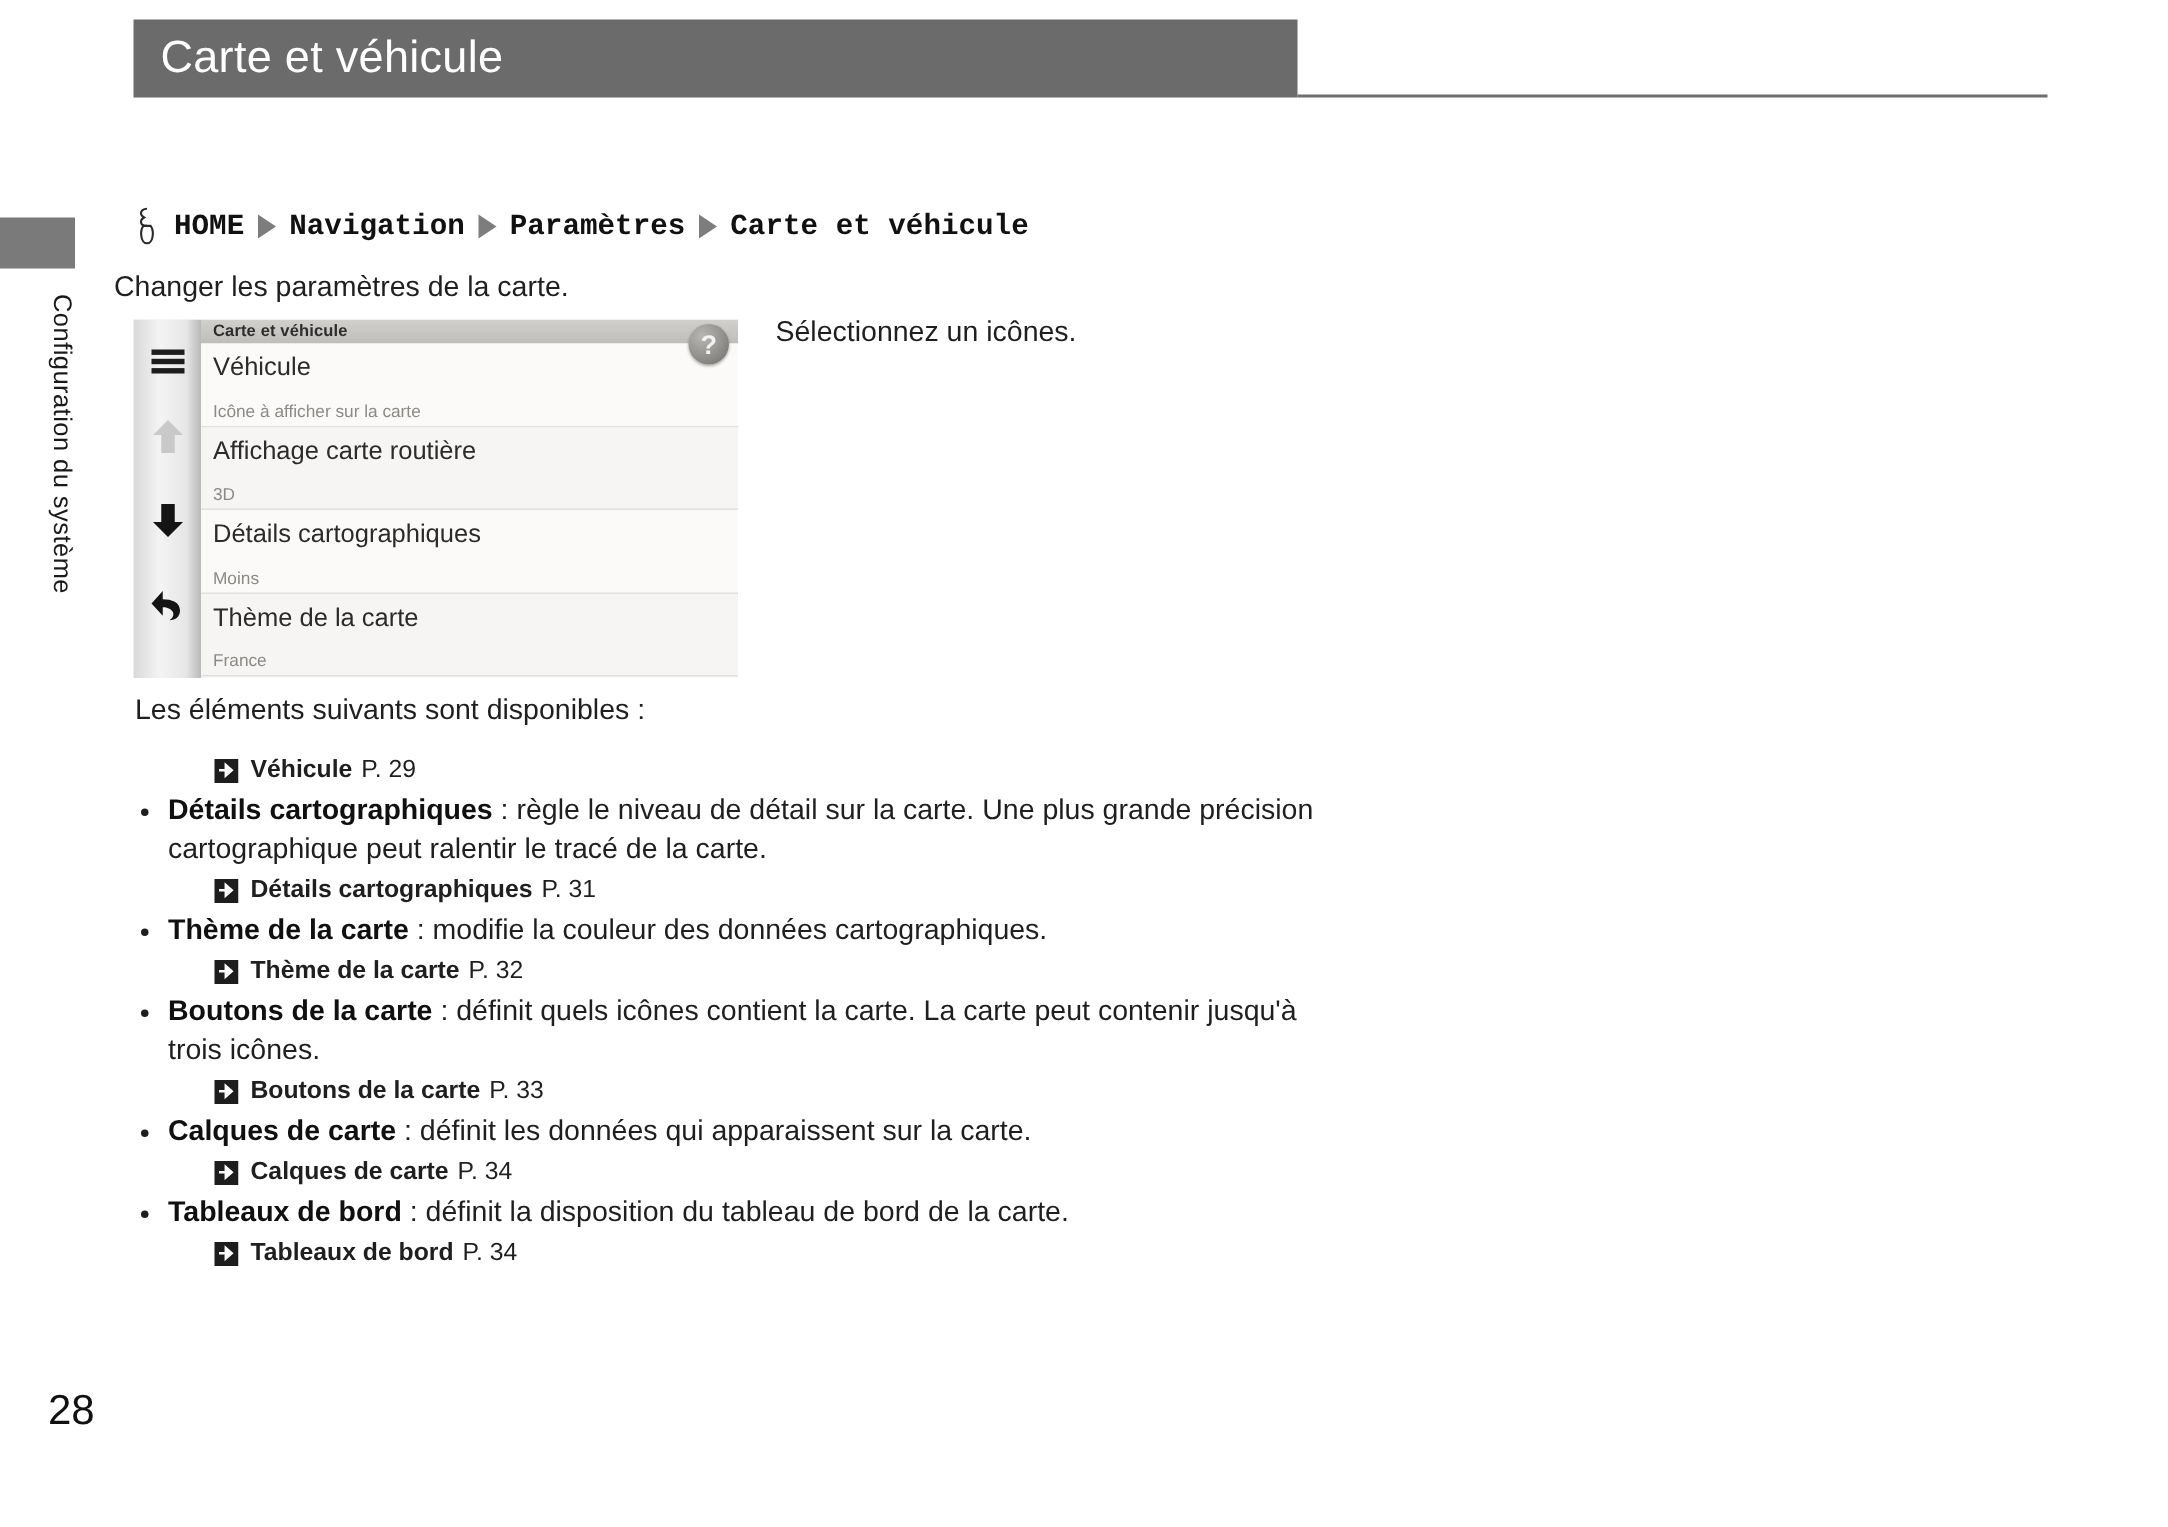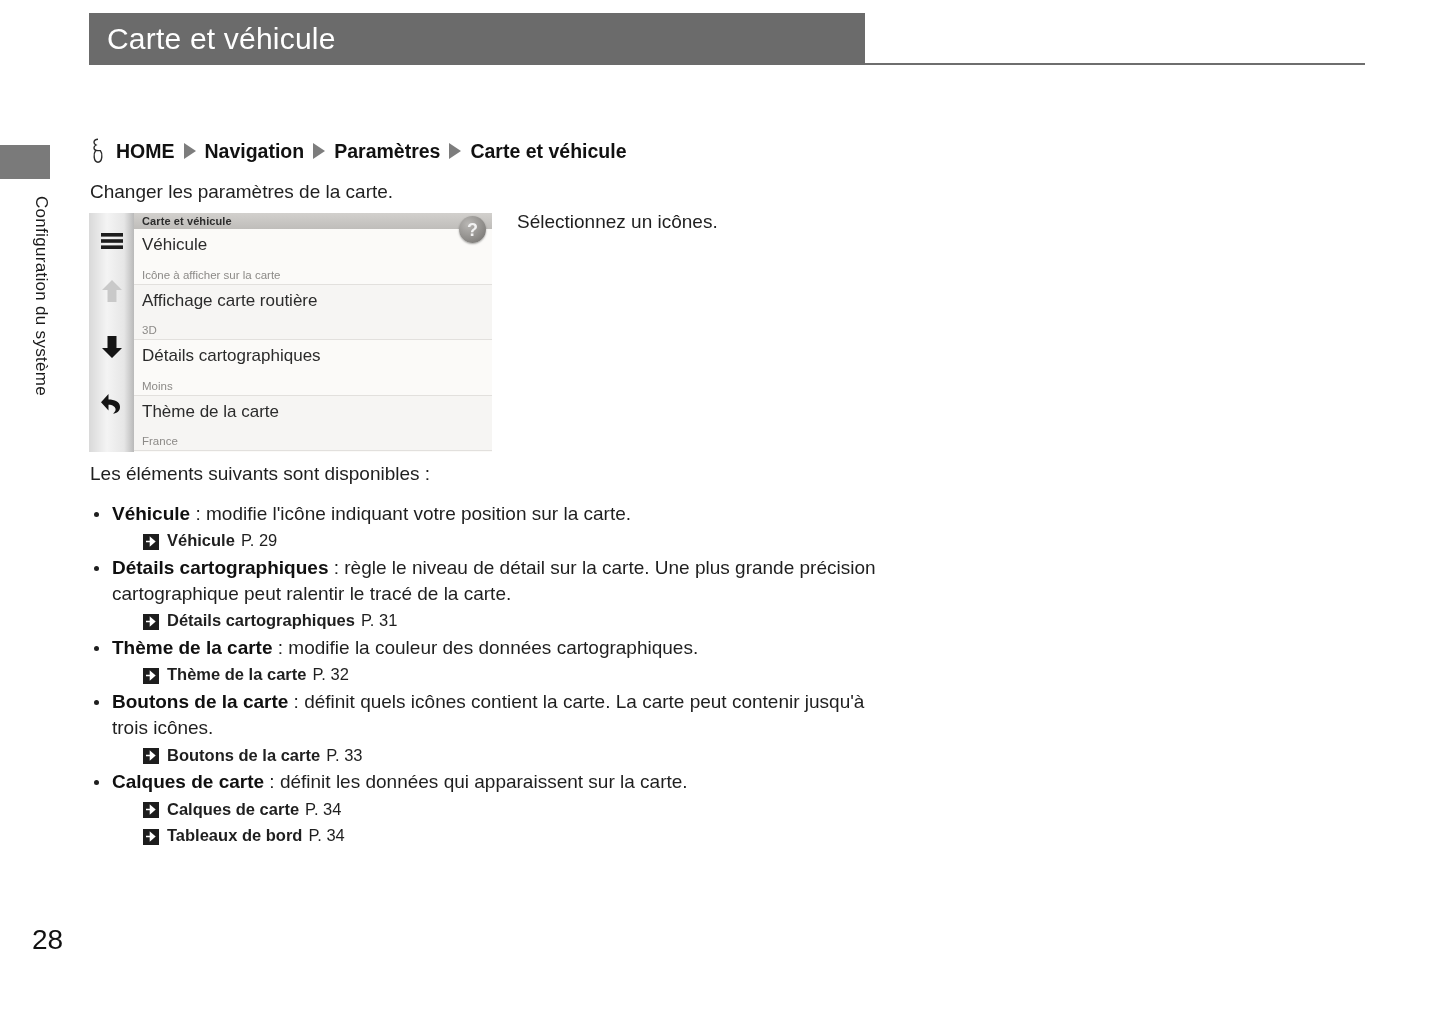--- a/index.html
+++ b/index.html
@@ -70,20 +70,21 @@
   
   .breadcrumb {
     position: absolute;
     left: 90px;
     top: 138px;
     display: flex;
     align-items: center;
     font-size: 19.5px;
     font-weight: bold;
     color: #111111;
+    font-family: Liberation Mono, monospace;
   }
   .press-icon {
     display: inline-block;
     width: 16px;
     height: 26px;
     margin-right: 10px;
     position: relative;
     flex: none;
   }
   .press-icon svg { display: block; }
@@ -95,21 +96,21 @@
     border-top: 8px solid transparent;
     border-bottom: 8px solid transparent;
     border-left: 12px solid #7d7d7d;
     margin: 0 9px;
     flex: none;
   }
 
   
   .intro-text {
     position: absolute;
-    left: 90px;
+    left: 76px;
     top: 181px;
     font-size: 19px;
     color: #1f1f1f;
     white-space: nowrap;
     text-align: center;
   }
 
   
   .side-note {
     position: absolute;
@@ -360,23 +361,20 @@
       <div class="dev-row-sub">France</div>
     </div>
   </div>
 </div>
 
 <div class="body-block">
   <div class="lead">Les éléments suivants sont disponibles :</div>
   <ul class="bullets">
 
     <li>
-      <div class="bullet-line">
-        <b>Véhicule</b><span> : modifie l'icône indiquant votre position sur la carte.</span>
-      </div>
       <div class="xref">
         <span class="xref-icon">
           <svg width="17" height="17" viewBox="0 0 17 17">
             <path d="M1 1 L17 1 L17 17 L1 17 Z" fill="#1d1d1d"></path>
             <path d="M4 8.5 L11 8.5 M8.5 5 L12.5 8.5 L8.5 12 Z" stroke="#ffffff" stroke-width="1.6" fill="#ffffff"></path>
           </svg>
         </span>
         <span class="xref-label">Véhicule</span>
         <span class="xref-page">P. 29</span>
       </div>
@@ -441,20 +439,23 @@
             <path d="M1 1 L17 1 L17 17 L1 17 Z" fill="#1d1d1d"></path>
             <path d="M4 8.5 L11 8.5 M8.5 5 L12.5 8.5 L8.5 12 Z" stroke="#ffffff" stroke-width="1.6" fill="#ffffff"></path>
           </svg>
         </span>
         <span class="xref-label">Calques de carte</span>
         <span class="xref-page">P. 34</span>
       </div>
     </li>
 
     <li>
+      <div class="bullet-line">
+        <b>Tableaux de bord</b><span> : définit la disposition du tableau de bord de la carte.</span>
+      </div>
       <div class="xref">
         <span class="xref-icon">
           <svg width="17" height="17" viewBox="0 0 17 17">
             <path d="M1 1 L17 1 L17 17 L1 17 Z" fill="#1d1d1d"></path>
             <path d="M4 8.5 L11 8.5 M8.5 5 L12.5 8.5 L8.5 12 Z" stroke="#ffffff" stroke-width="1.6" fill="#ffffff"></path>
           </svg>
         </span>
         <span class="xref-label">Tableaux de bord</span>
         <span class="xref-page">P. 34</span>
       </div>

